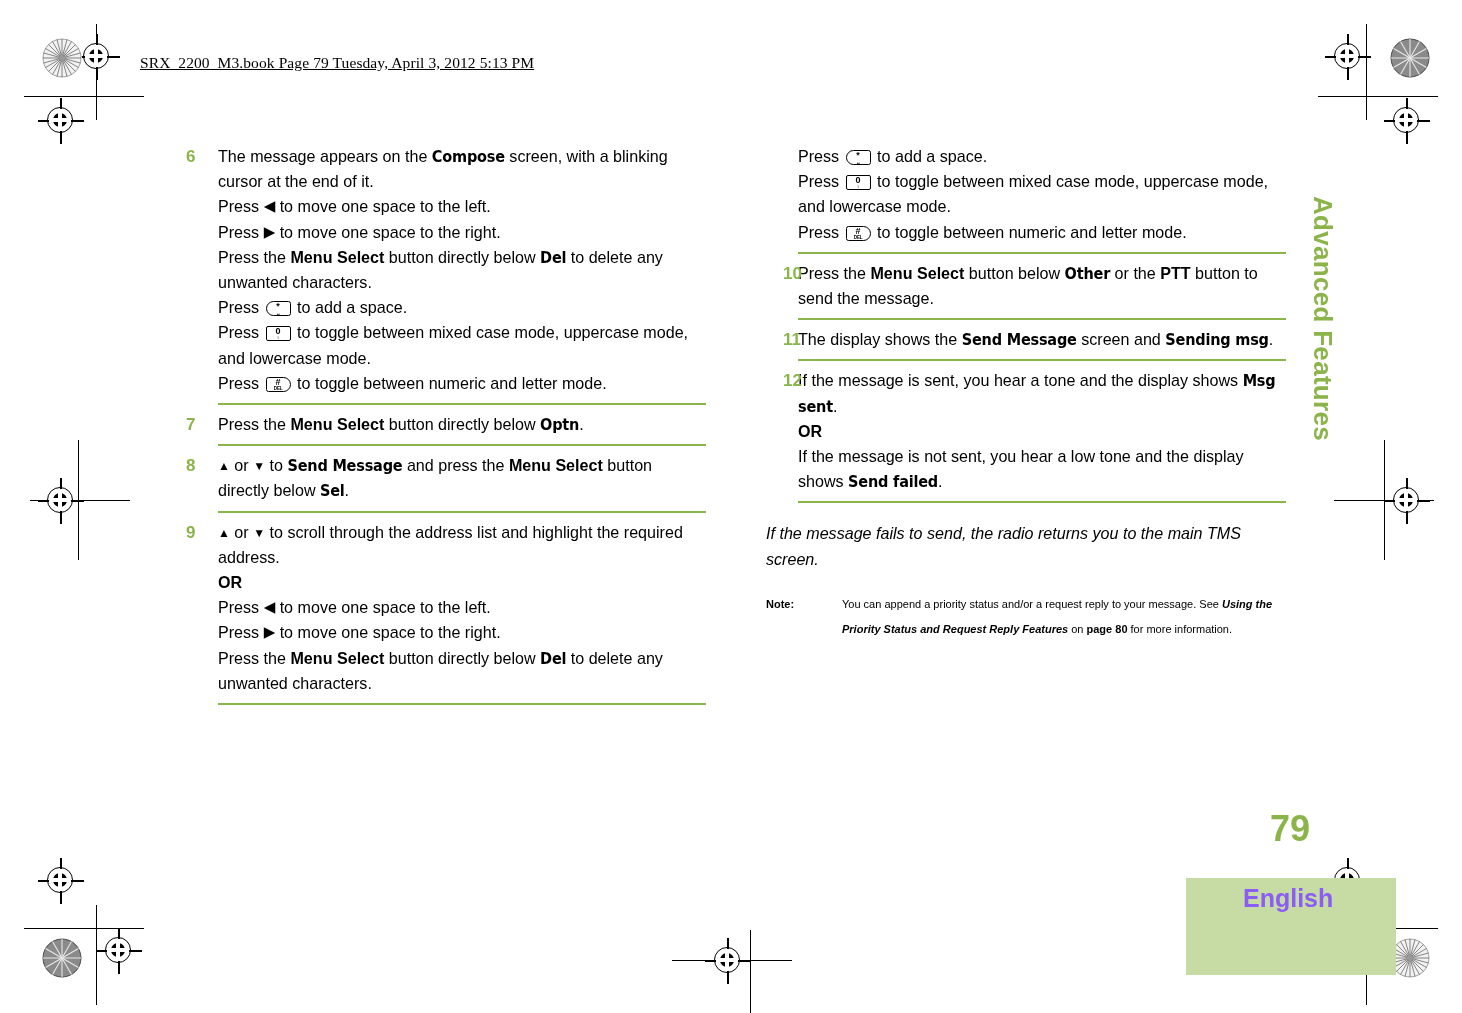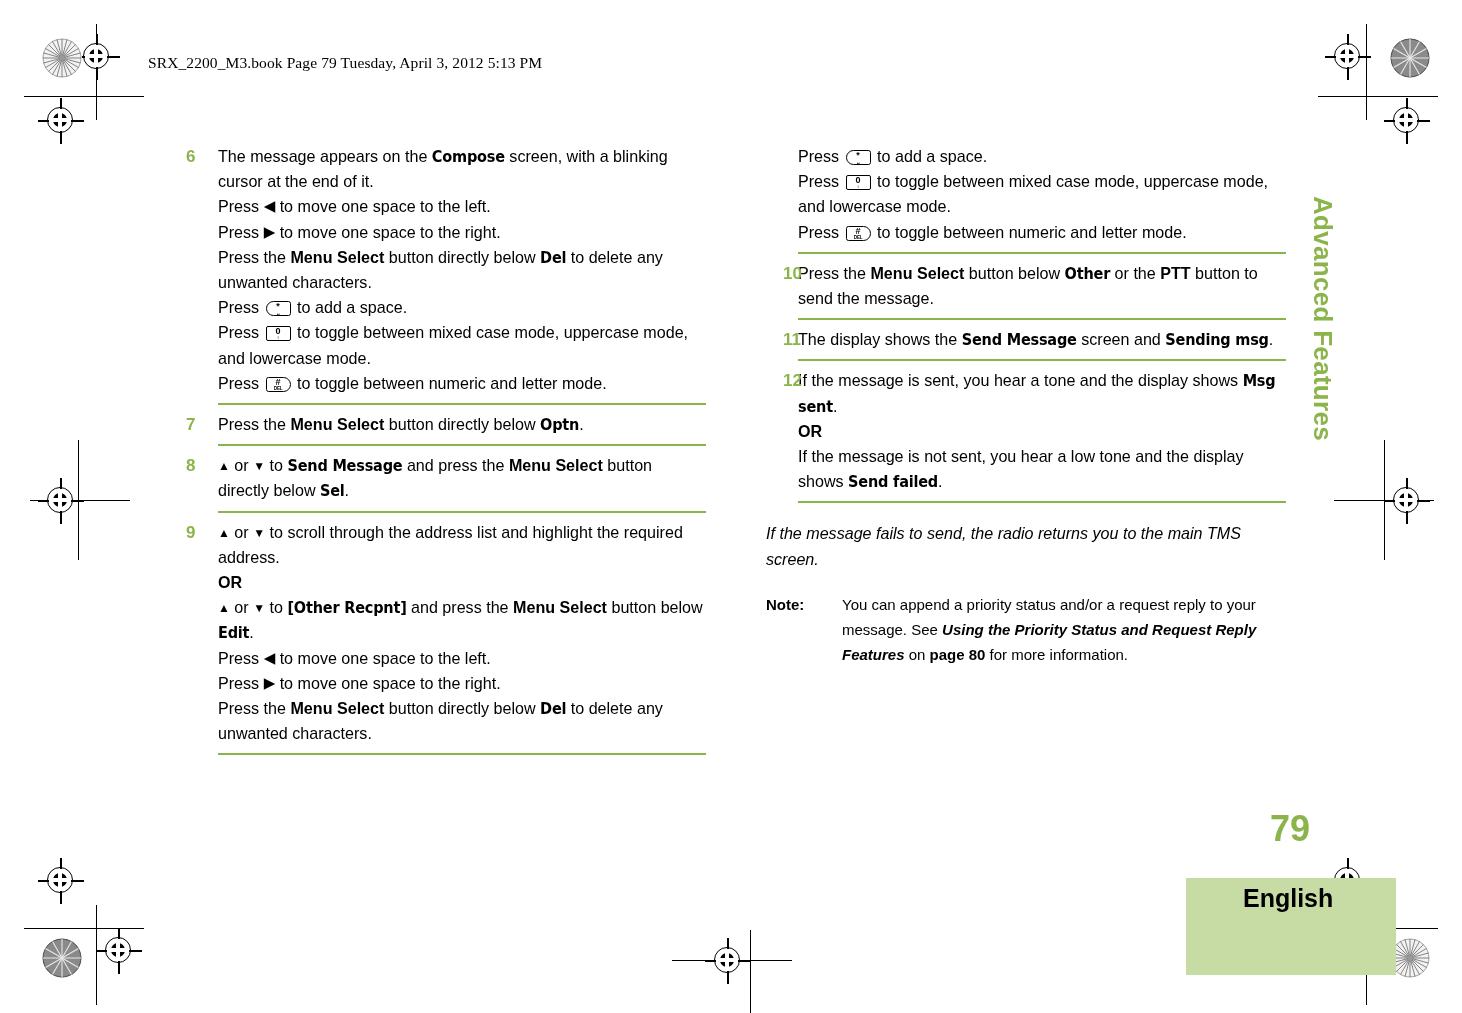--- a/index.html
+++ b/index.html
@@ -64,26 +64,27 @@
     width: 40px; height: 40px;
     border-radius: 50%;
     overflow: hidden;
     background: #fff;
   }
   .starburst svg { display: block; }
 
   
   .book-header {
     position: absolute;
-    left: 148px;
+    left: 140px;
     top: 54px;
     font-family: "Liberation Serif", serif;
     font-size: 15.5px;
     letter-spacing: 0.1px;
     white-space: nowrap;
+    text-decoration: underline;
   }
 
   
   .chapter-tab {
     position: absolute;
     left: 1307px;
     top: 196px;
     width: 36px;
     height: 280px;
   }
@@ -189,21 +190,21 @@
   .note-italic {
     font-size: 16.1px;
     line-height: 25.2px;
     font-style: italic;
     margin: 18px 0 12px 0;
   }
 
   
   .note-block {
     margin-top: 20px;
-    font-size: 15px;
+    font-size: 11px;
     line-height: 25.2px;
     position: relative;
     padding-left: 76px;
   }
   .note-label {
     position: absolute;
     left: 0; top: 0;
     font-weight: bold;
   }
   .note-block em { font-style: italic; font-weight: bold; }
@@ -224,21 +225,21 @@
     width: 210px;
     height: 97px;
     background: #C6DCA4;
   }
   .footer-lang {
     position: absolute;
     left: 1243px;
     top: 884px;
     font-size: 25px;
     font-weight: bold;
-    color: #000000;
+    color: #8b5cf6;
   }
 </style>
 </head>
 <body>
 
 <div class="rule v" style="left:96px; top:24px; height:96px;"></div>
 <div class="rule h" style="left:24px; top:96px; width:120px;"></div>
 <div class="rule v" style="left:1366px; top:24px; height:96px;"></div>
 <div class="rule h" style="left:1318px; top:96px; width:120px;"></div>
 <div class="rule v" style="left:96px; top:905px; height:100px;"></div>
@@ -452,21 +453,20 @@
       <div class="step-body">
         <p><span class="tri tri-u">▲</span> or <span class="tri tri-d">▼</span> to <b class="disp">Send Message</b> and press the <b>Menu Select</b> button directly below <b class="disp">Sel</b>.</p>
       </div>
     </div>
     <div class="divider"></div>
     <div class="step">
       <div class="step-num">9</div>
       <div class="step-body">
         <p><span class="tri tri-u">▲</span> or <span class="tri tri-d">▼</span> to scroll through the address list and highlight the required address.</p>
         <p><b>OR</b></p>
-        <p><span class="tri tri-u">▲</span> or <span class="tri tri-d">▼</span> to <b class="disp">[Other Recpnt]</b> and press the <b>Menu Select</b> button below <b class="disp">Edit</b>.</p>
         <p>Press <span class="tri tri-l">◀</span> to move one space to the left.</p>
         <p>Press <span class="tri tri-r">▶</span> to move one space to the right.</p>
         <p>Press the <b>Menu Select</b> button directly below <b class="disp">Del</b> to delete any unwanted characters.</p>
       </div>
     </div>
     <div class="divider"></div>
   </div>
 
 <div class="col col-right" id="right-column">
     <div class="step">

